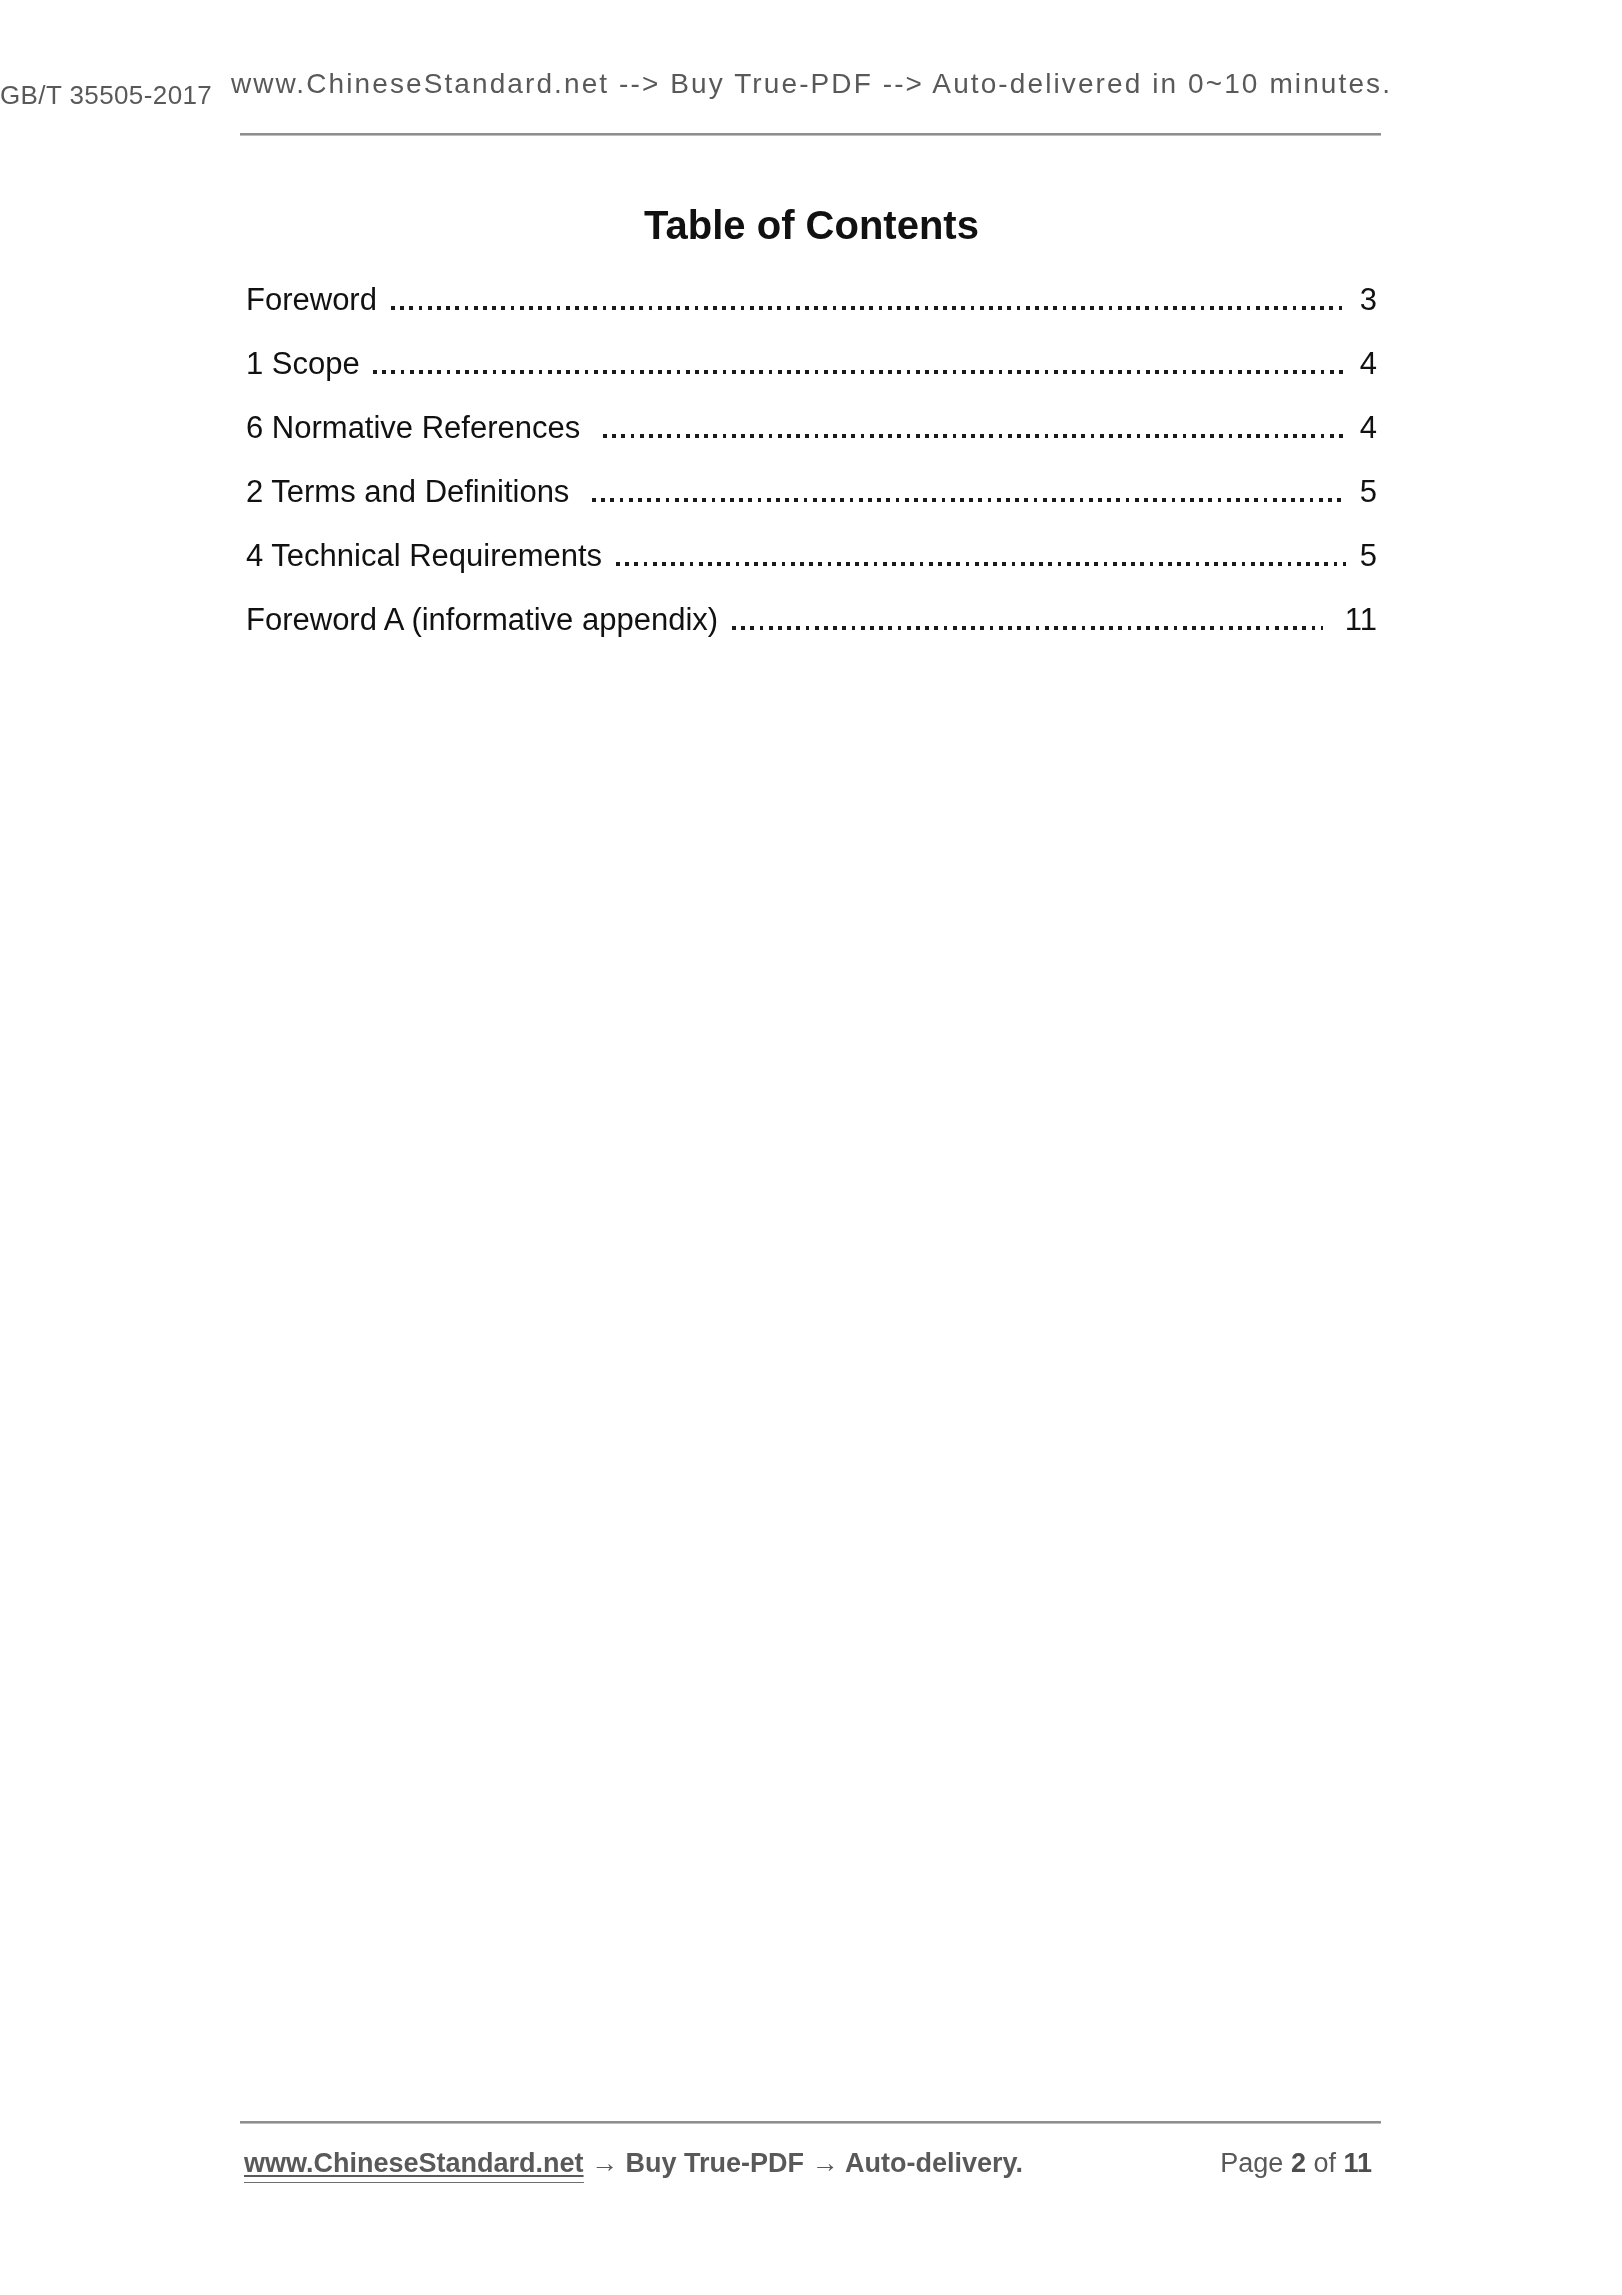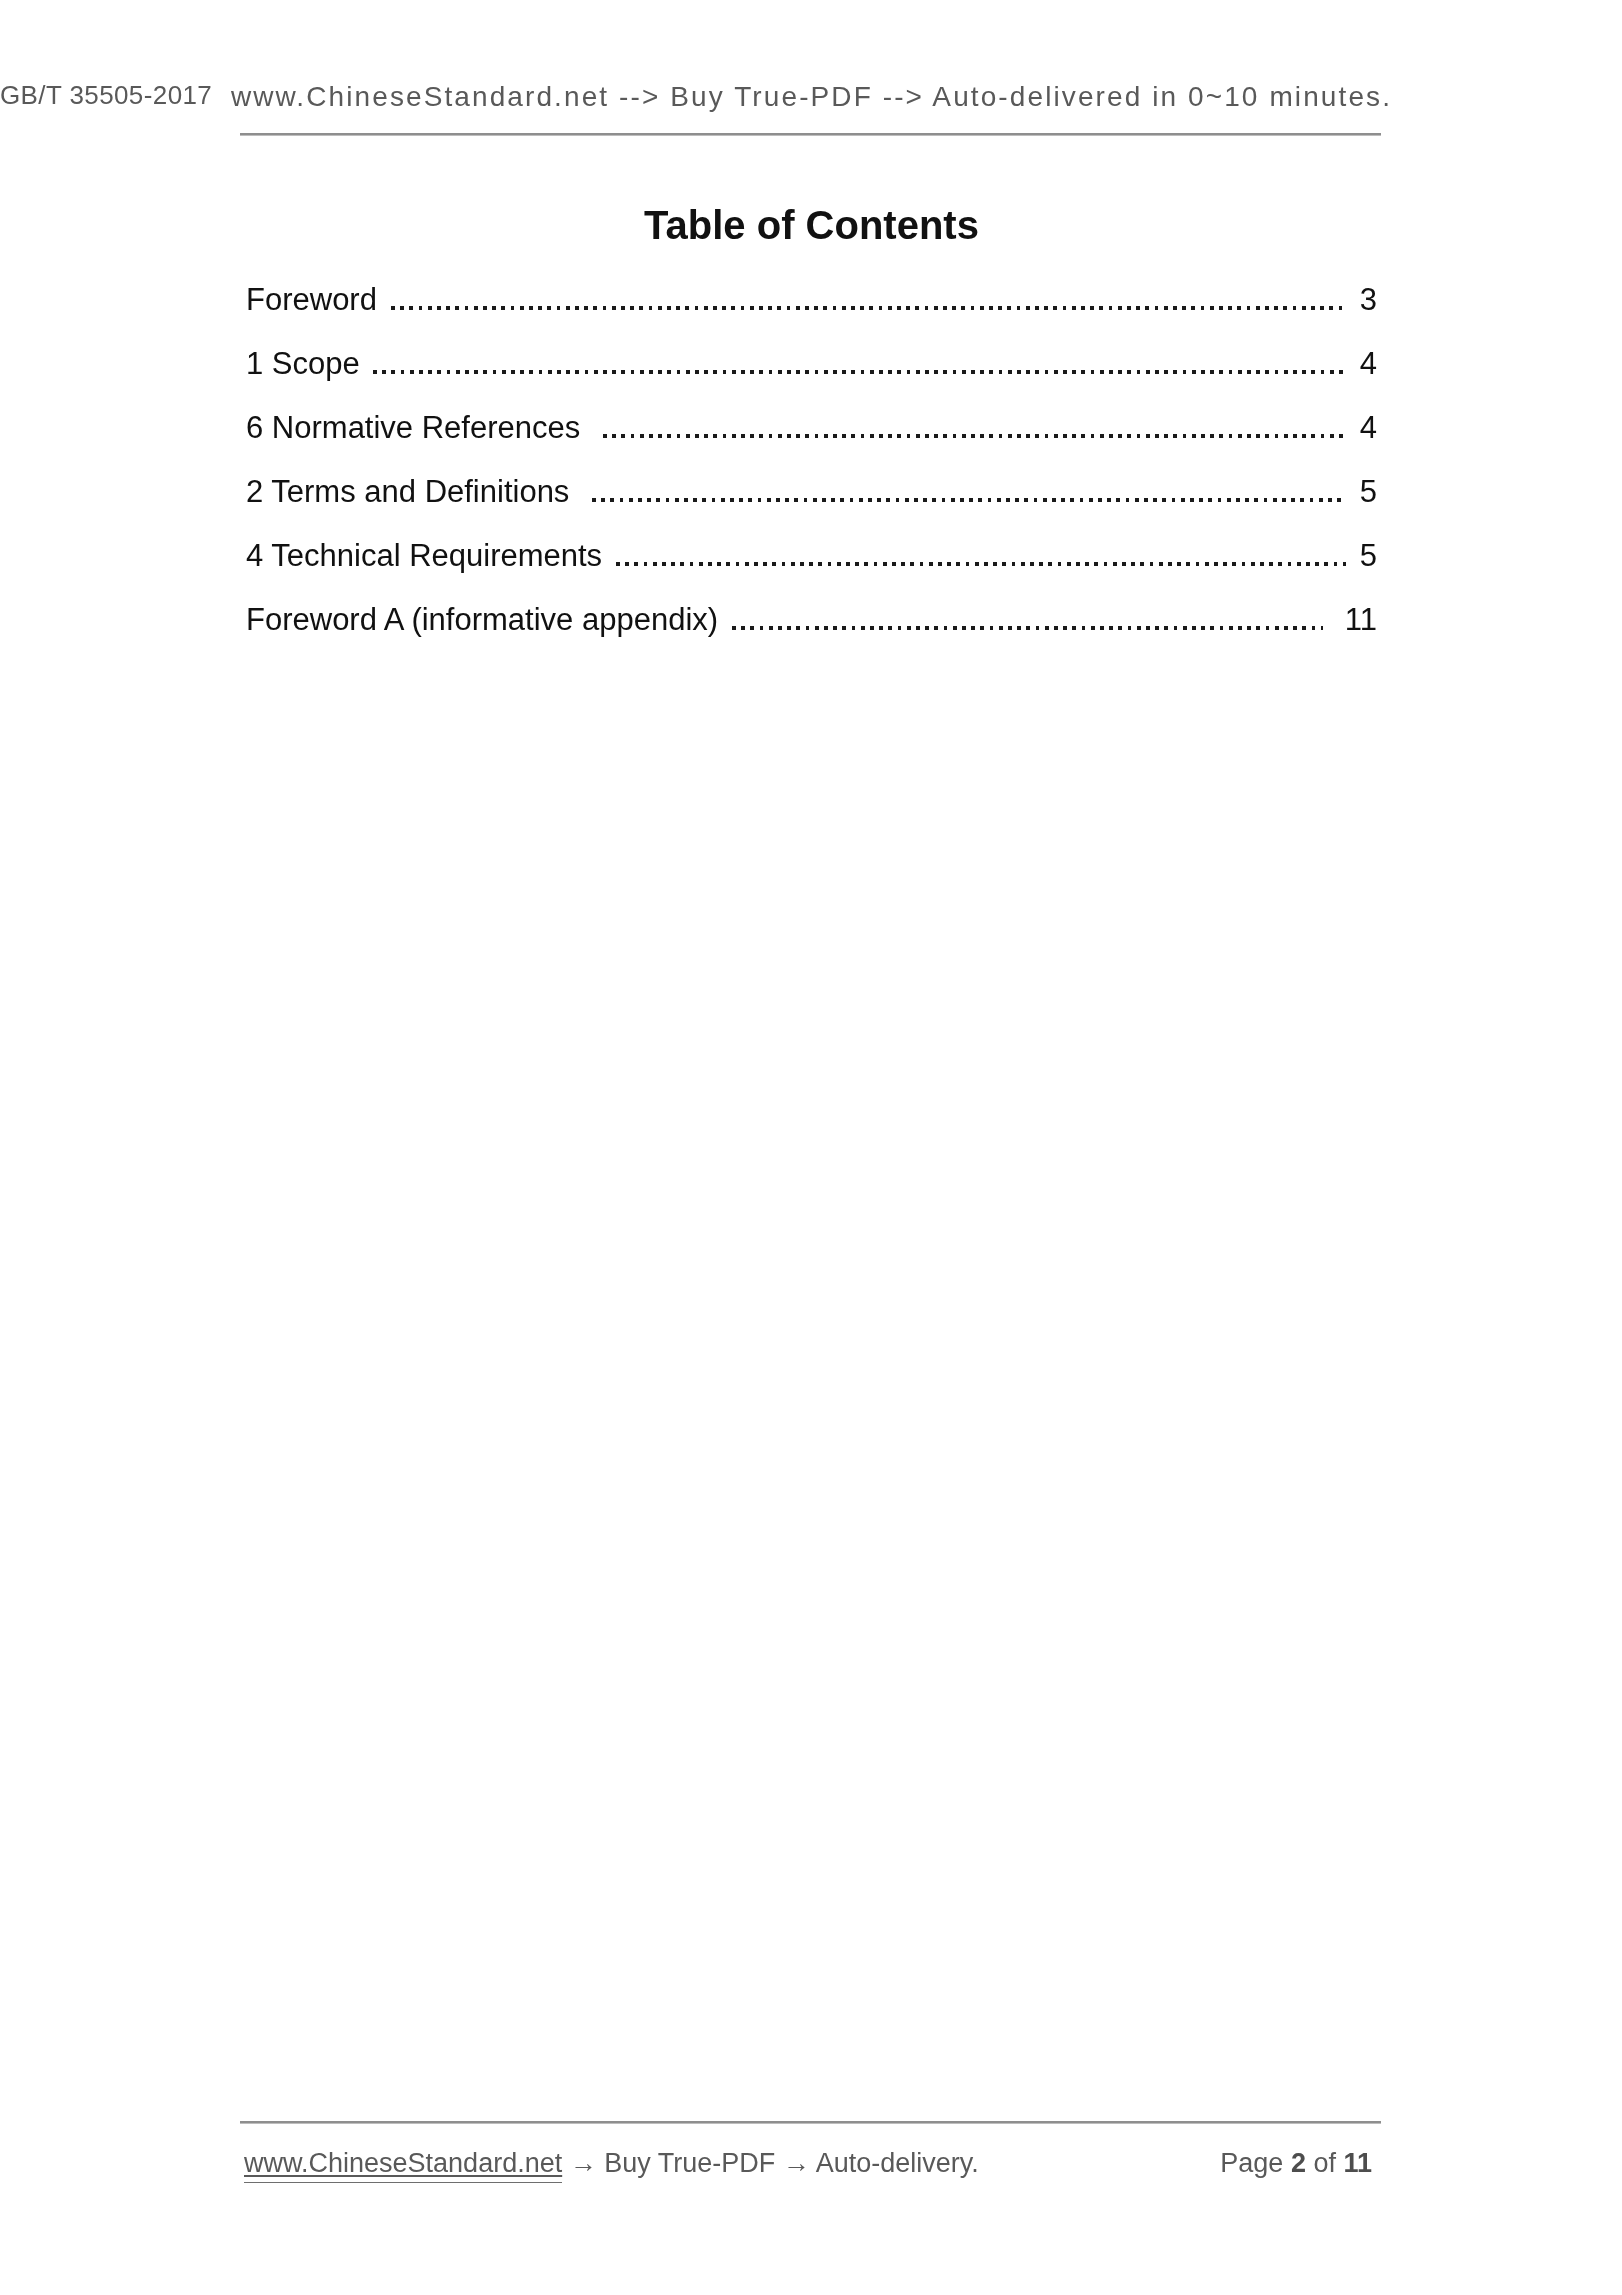--- a/index.html
+++ b/index.html
@@ -16,21 +16,20 @@
   .header-banner {
     position: absolute;
     top: 70px; left: 0;
     width: 100%;
     text-align: center;
     font-size: 28px;
     line-height: 28px;
     letter-spacing: 2.1px;
     color: #595959;
     white-space: pre;
-    margin-top: 13px;
   }
   .doc-number-watermark {
     position: absolute;
     top: 82px; left: 0;
     width: 100%;
     font-size: 26px;
     line-height: 26px;
     letter-spacing: 0.4px;
     color: #595959;
     white-space: pre;
@@ -88,20 +87,21 @@
 
   
   .footer-left {
     position: absolute;
     top: 2150px;
     left: 244px;
     font-size: 27px;
     line-height: 27px;
     color: #595959;
     white-space: pre;
+    font-weight: bold;
   }
   .footer-site-link {
     color: #595959;
     text-decoration: underline;
     text-decoration-thickness: 1.7px;
     text-underline-offset: 3.3px;
     border-bottom: 1.7px solid #6e6e6e;
     padding-bottom: 4.2px;
     cursor: pointer;
   }

